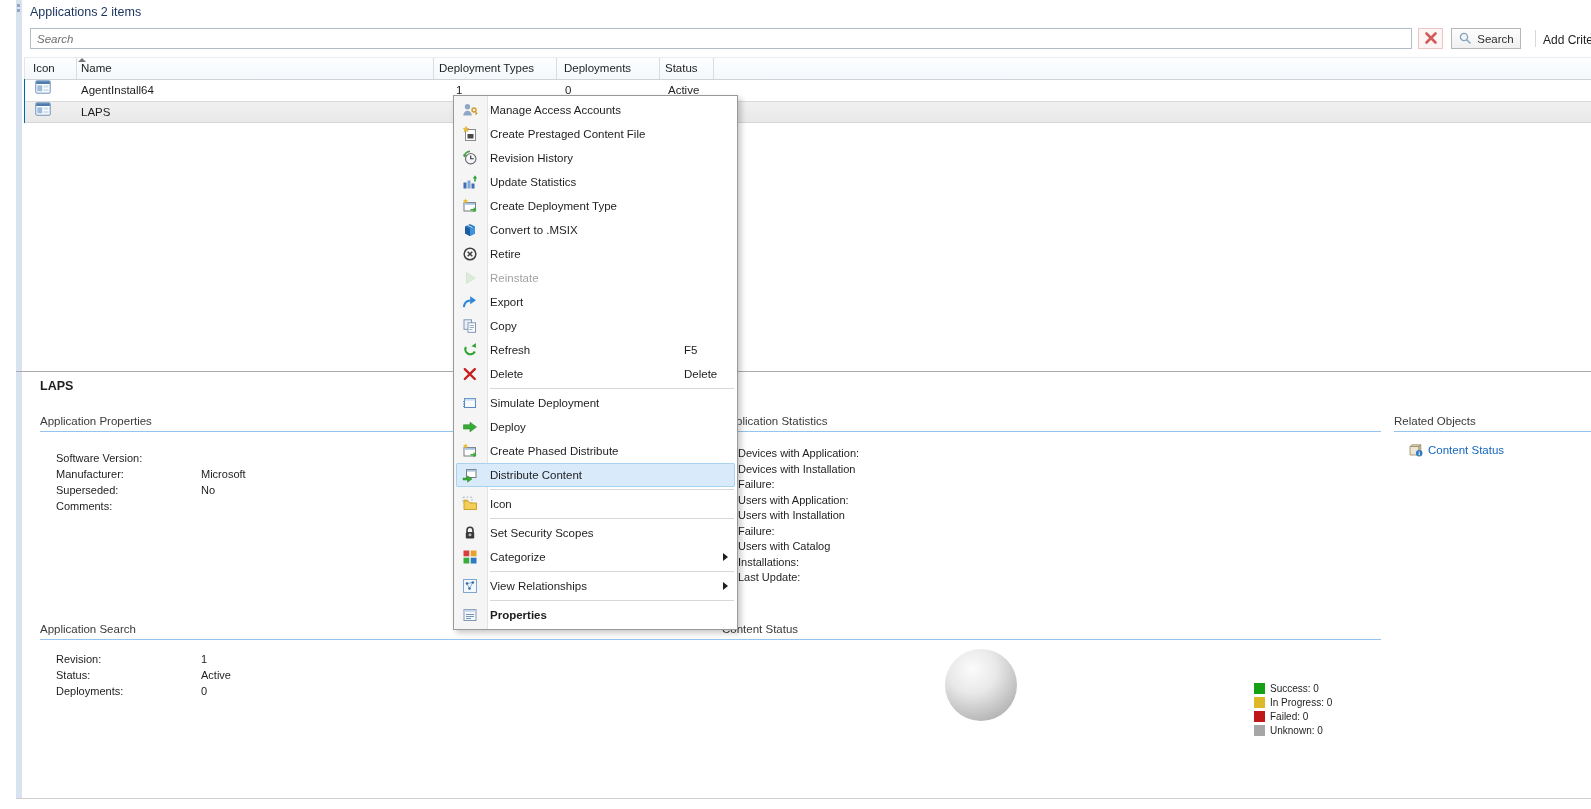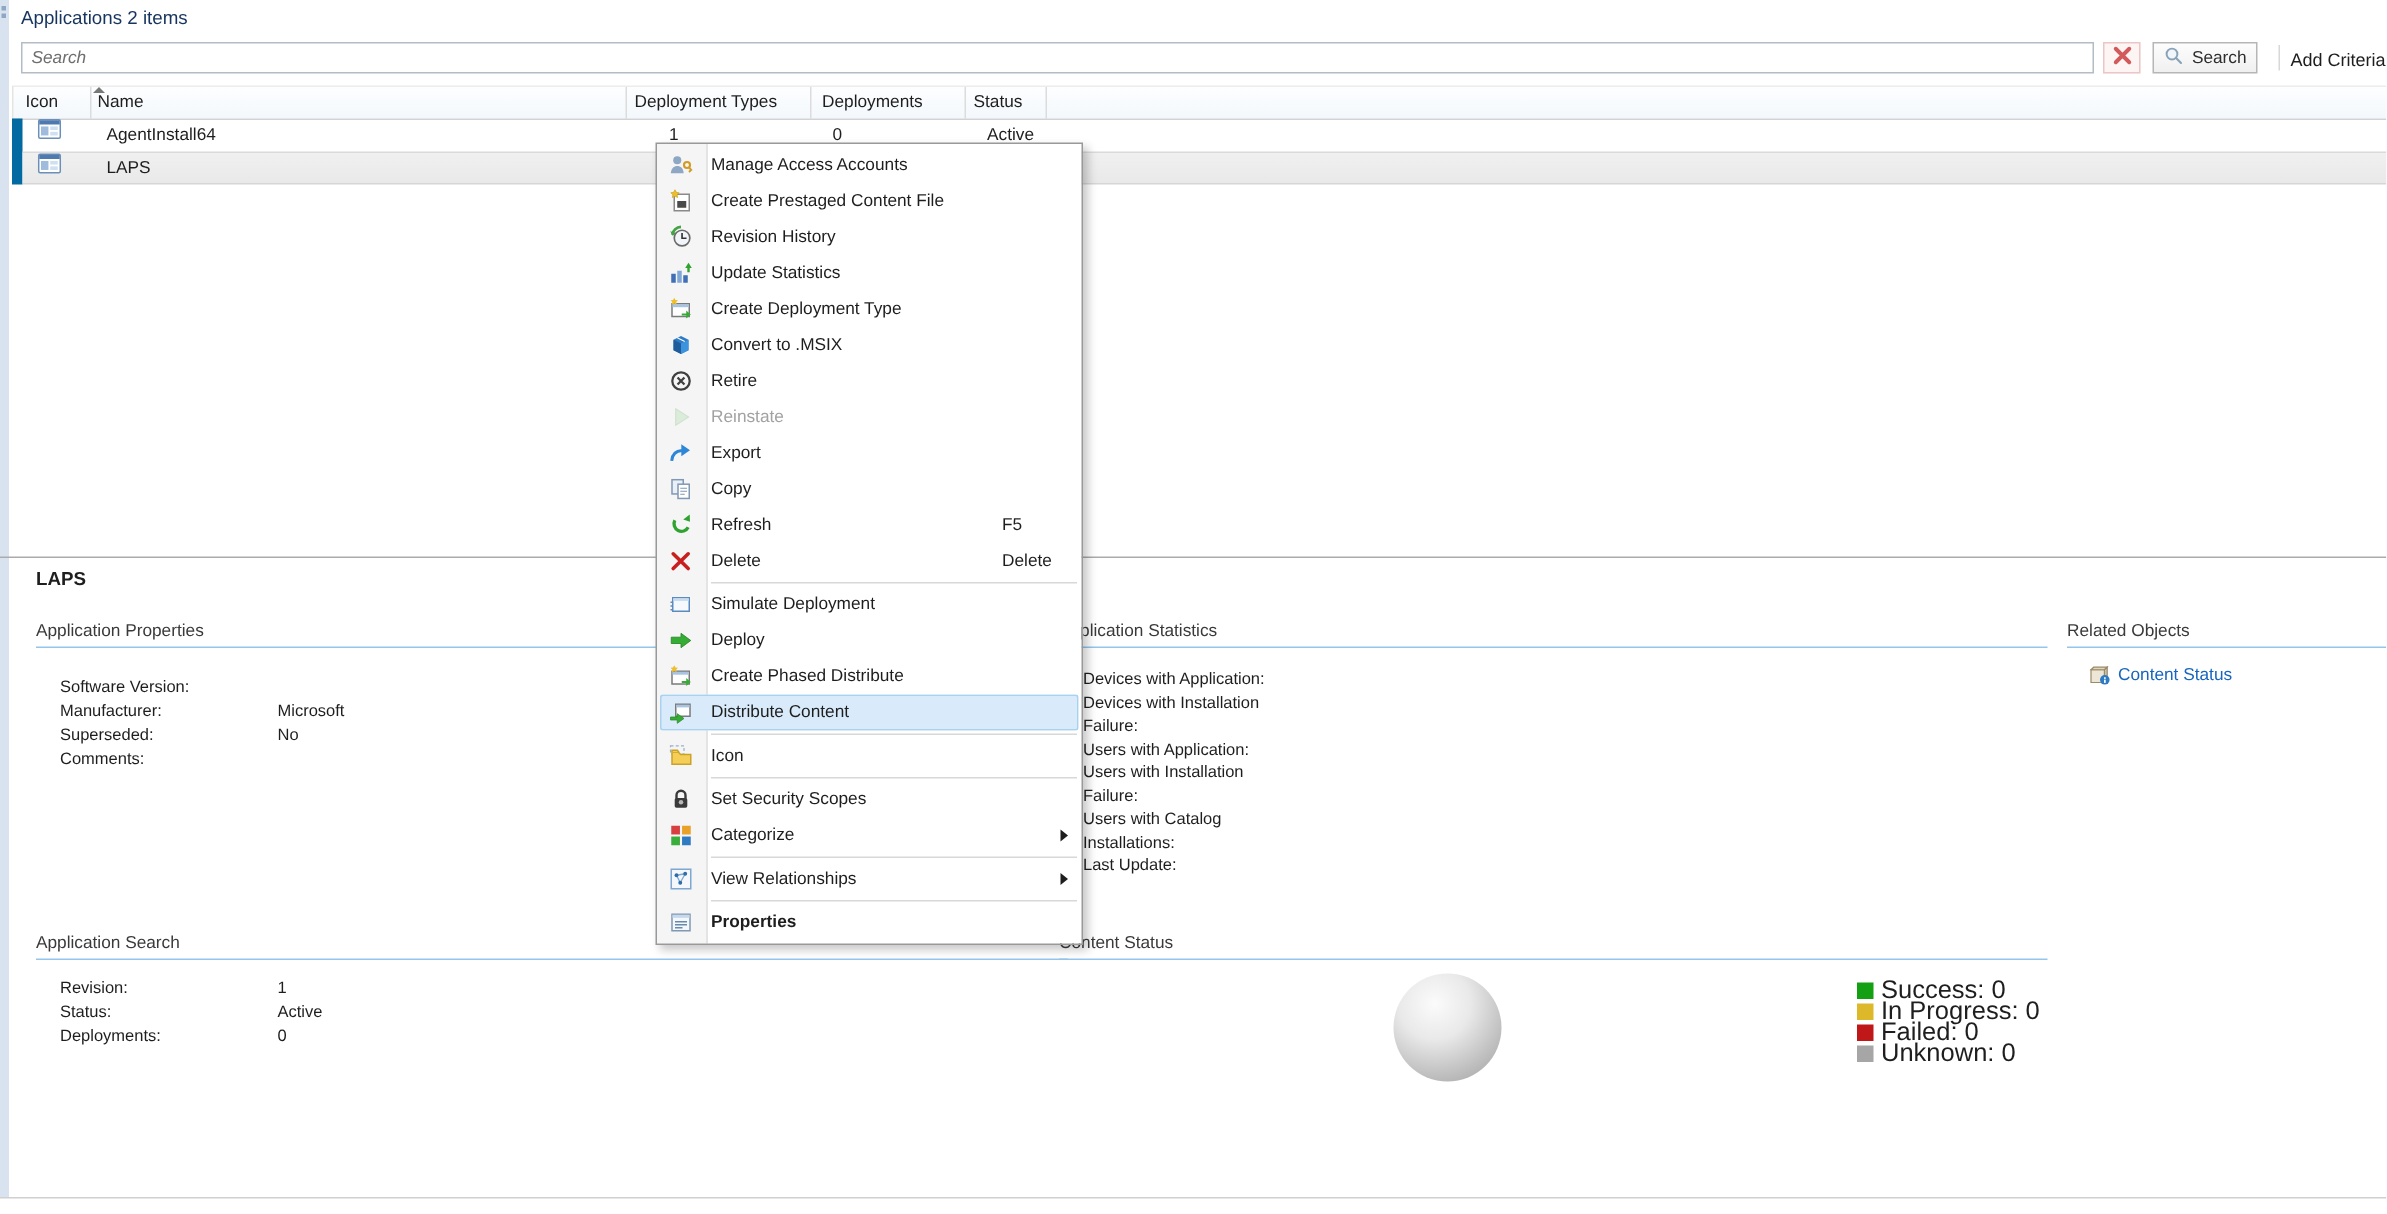--- a/index.html
+++ b/index.html
@@ -1,18 +1,18 @@
 <!DOCTYPE html>
 <html><head>
 <meta charset="utf-8">
 <style>
   html,body{margin:0;padding:0;background:#fff;}
   #screen{position:relative;width:1591px;height:809px;overflow:hidden;background:#fff;
     font-family:"Liberation Sans","DejaVu Sans",sans-serif;font-size:11.5px;color:#1e1e1e;}
-  .abs{position:absolute;}
+  .abs{position:absolute;margin-left:16px;}
   
   #left-strip{left:0;top:0;width:6px;height:798px;background:#d9e3ef;}
   #left-strip .tick{position:absolute;left:1px;width:3px;height:3px;background:#8fa6c4;}
   
   #title{left:14px;top:5px;font-size:12.5px;color:#17345E;}
   
   #search-input{left:14px;top:28px;width:1382px;height:21px;box-sizing:border-box;
     border:1px solid #b4bcc6;padding:2px 6px;font-size:11.5px;font-family:inherit;}
   #search-input::placeholder{font-style:italic;color:#6e6e6e;}
   #clear-btn{left:1402px;top:28px;width:25px;height:21px;box-sizing:border-box;border:1px solid #eac6c6;
@@ -27,21 +27,21 @@
     border-left:1px solid #e4e4e4;line-height:20px;}
   .hc{box-sizing:border-box;border-right:1px solid #dcdcdc;overflow:hidden;white-space:nowrap;}
   .hc.c-icon{width:52px;padding-left:8px;}
   .hc.c-name{width:357px;padding-left:4px;}
   .hc.c-dt{width:123px;padding-left:5px;}
   .hc.c-dep{width:103px;padding-left:7px;}
   .hc.c-status{width:54px;padding-left:5px;}
   #sort-arrow{left:62px;top:58px;width:0;height:0;border-left:4px solid transparent;
     border-right:4px solid transparent;border-bottom:4px solid #787878;}
   
-  #list-rows{left:8px;top:79px;right:0;border-left:7px solid #0369a1;}
+  #list-rows{left:8px;top:79px;right:0;border-left:1px solid #0369a1;}
   .trow{display:flex;height:22px;line-height:22px;}
   .trow.selected{background:linear-gradient(#f0f0f0,#e9e9e9);border-top:1px solid #dadada;border-bottom:1px solid #d6d6d6;height:20px;line-height:20px;}
   .tc{box-sizing:border-box;overflow:hidden;white-space:nowrap;}
   .tc.c-icon{width:52px;padding-left:10px;display:flex;align-items:center;}
   .tc.c-name{width:357px;padding-left:4px;}
   .tc.c-dt{width:123px;padding-left:22px;}
   .tc.c-dep{width:103px;padding-left:8px;}
   .tc.c-status{width:54px;padding-left:8px;}
   
   #pane-divider{left:0;top:371px;width:1591px;height:1px;background:#ababab;}
@@ -49,21 +49,21 @@
   
   #detail-title{left:24px;top:379px;font-size:12.5px;font-weight:bold;}
   .sec-h{font-size:11.5px;color:#3a3a3a;white-space:nowrap;}
   .sec-line{height:1px;background:#95c5ec;}
   .fields{font-size:11px;line-height:16px;}
   .frow{display:flex;}
   .frow .fl{width:145px;flex:0 0 145px;}
   #stats-fields{left:722px;top:446px;width:140px;font-size:11px;line-height:15.5px;}
   #rel-link-label{color:#1765BE;}
   
-  #legend{left:1238px;top:653px;font-size:17px;}
+  #legend{left:1238px;top:681px;font-size:10px;}
   .lrow{display:flex;align-items:center;height:14px;}
   .lsq{width:11px;height:11px;margin-right:5px;flex:0 0 11px;}
   .lsq.lg0{background:#13A113;}
   .lsq.lg1{background:#DDB929;}
   .lsq.lg2{background:#C01818;}
   .lsq.lg3{background:#A6A6A6;}
   
   #pie-sphere{left:929px;top:649px;width:72px;height:72px;border-radius:50%;
     background:radial-gradient(circle at 38% 28%,#fbfbfb 0%,#e9e9e9 35%,#bfbfbf 70%,#9d9d9d 100%);}
   #pie-caption{left:706px;top:726px;width:659px;text-align:center;font-size:11px;white-space:nowrap;}

